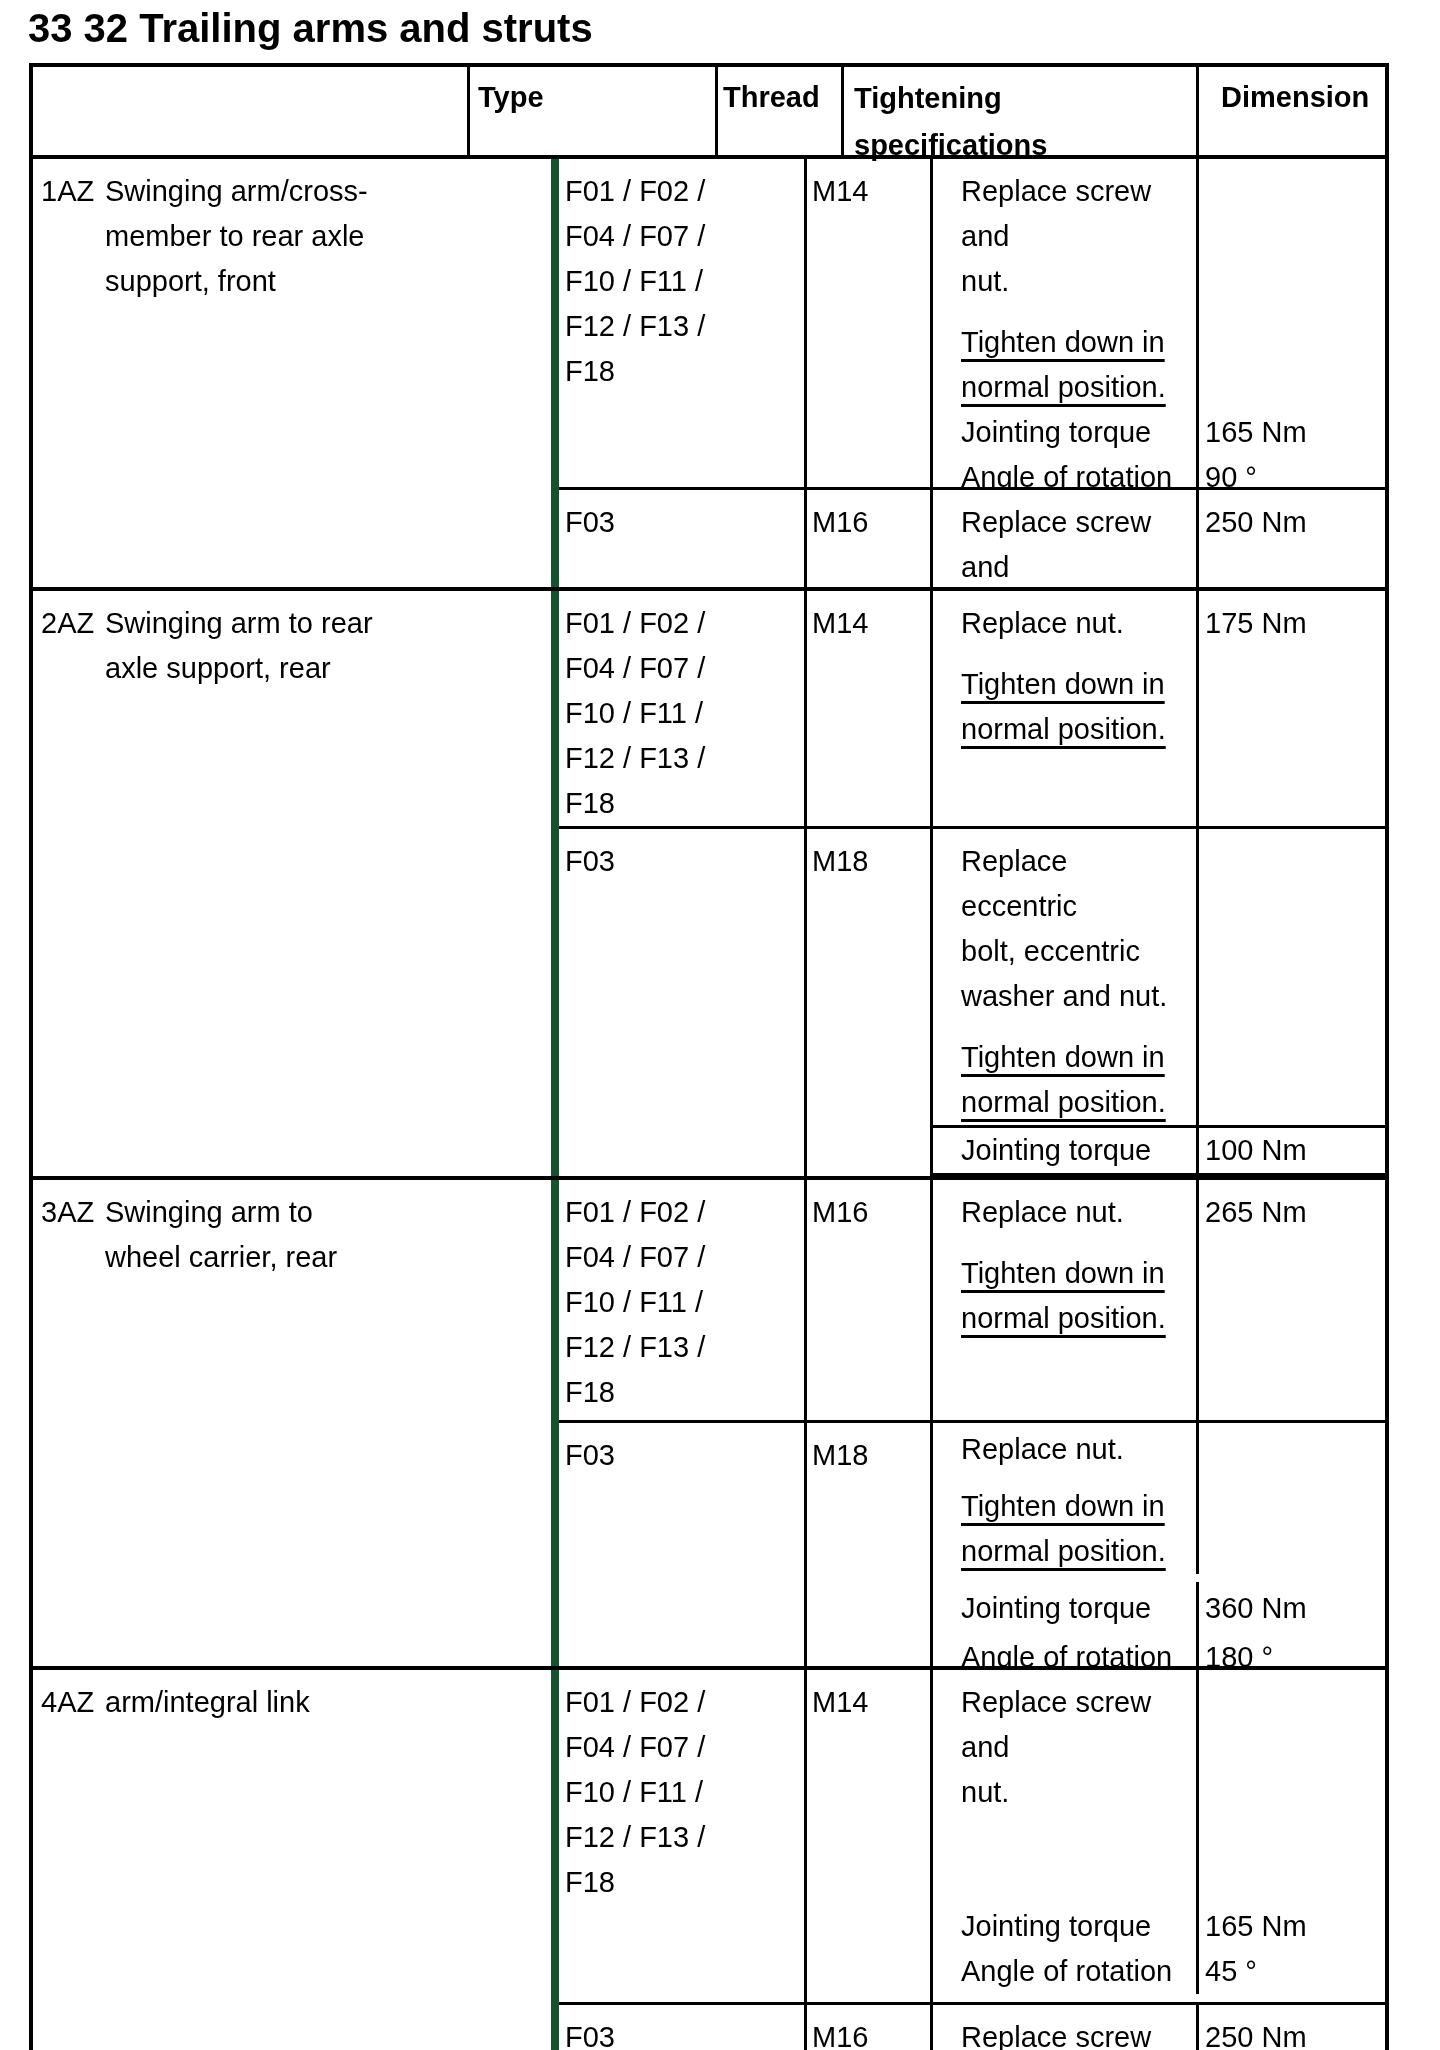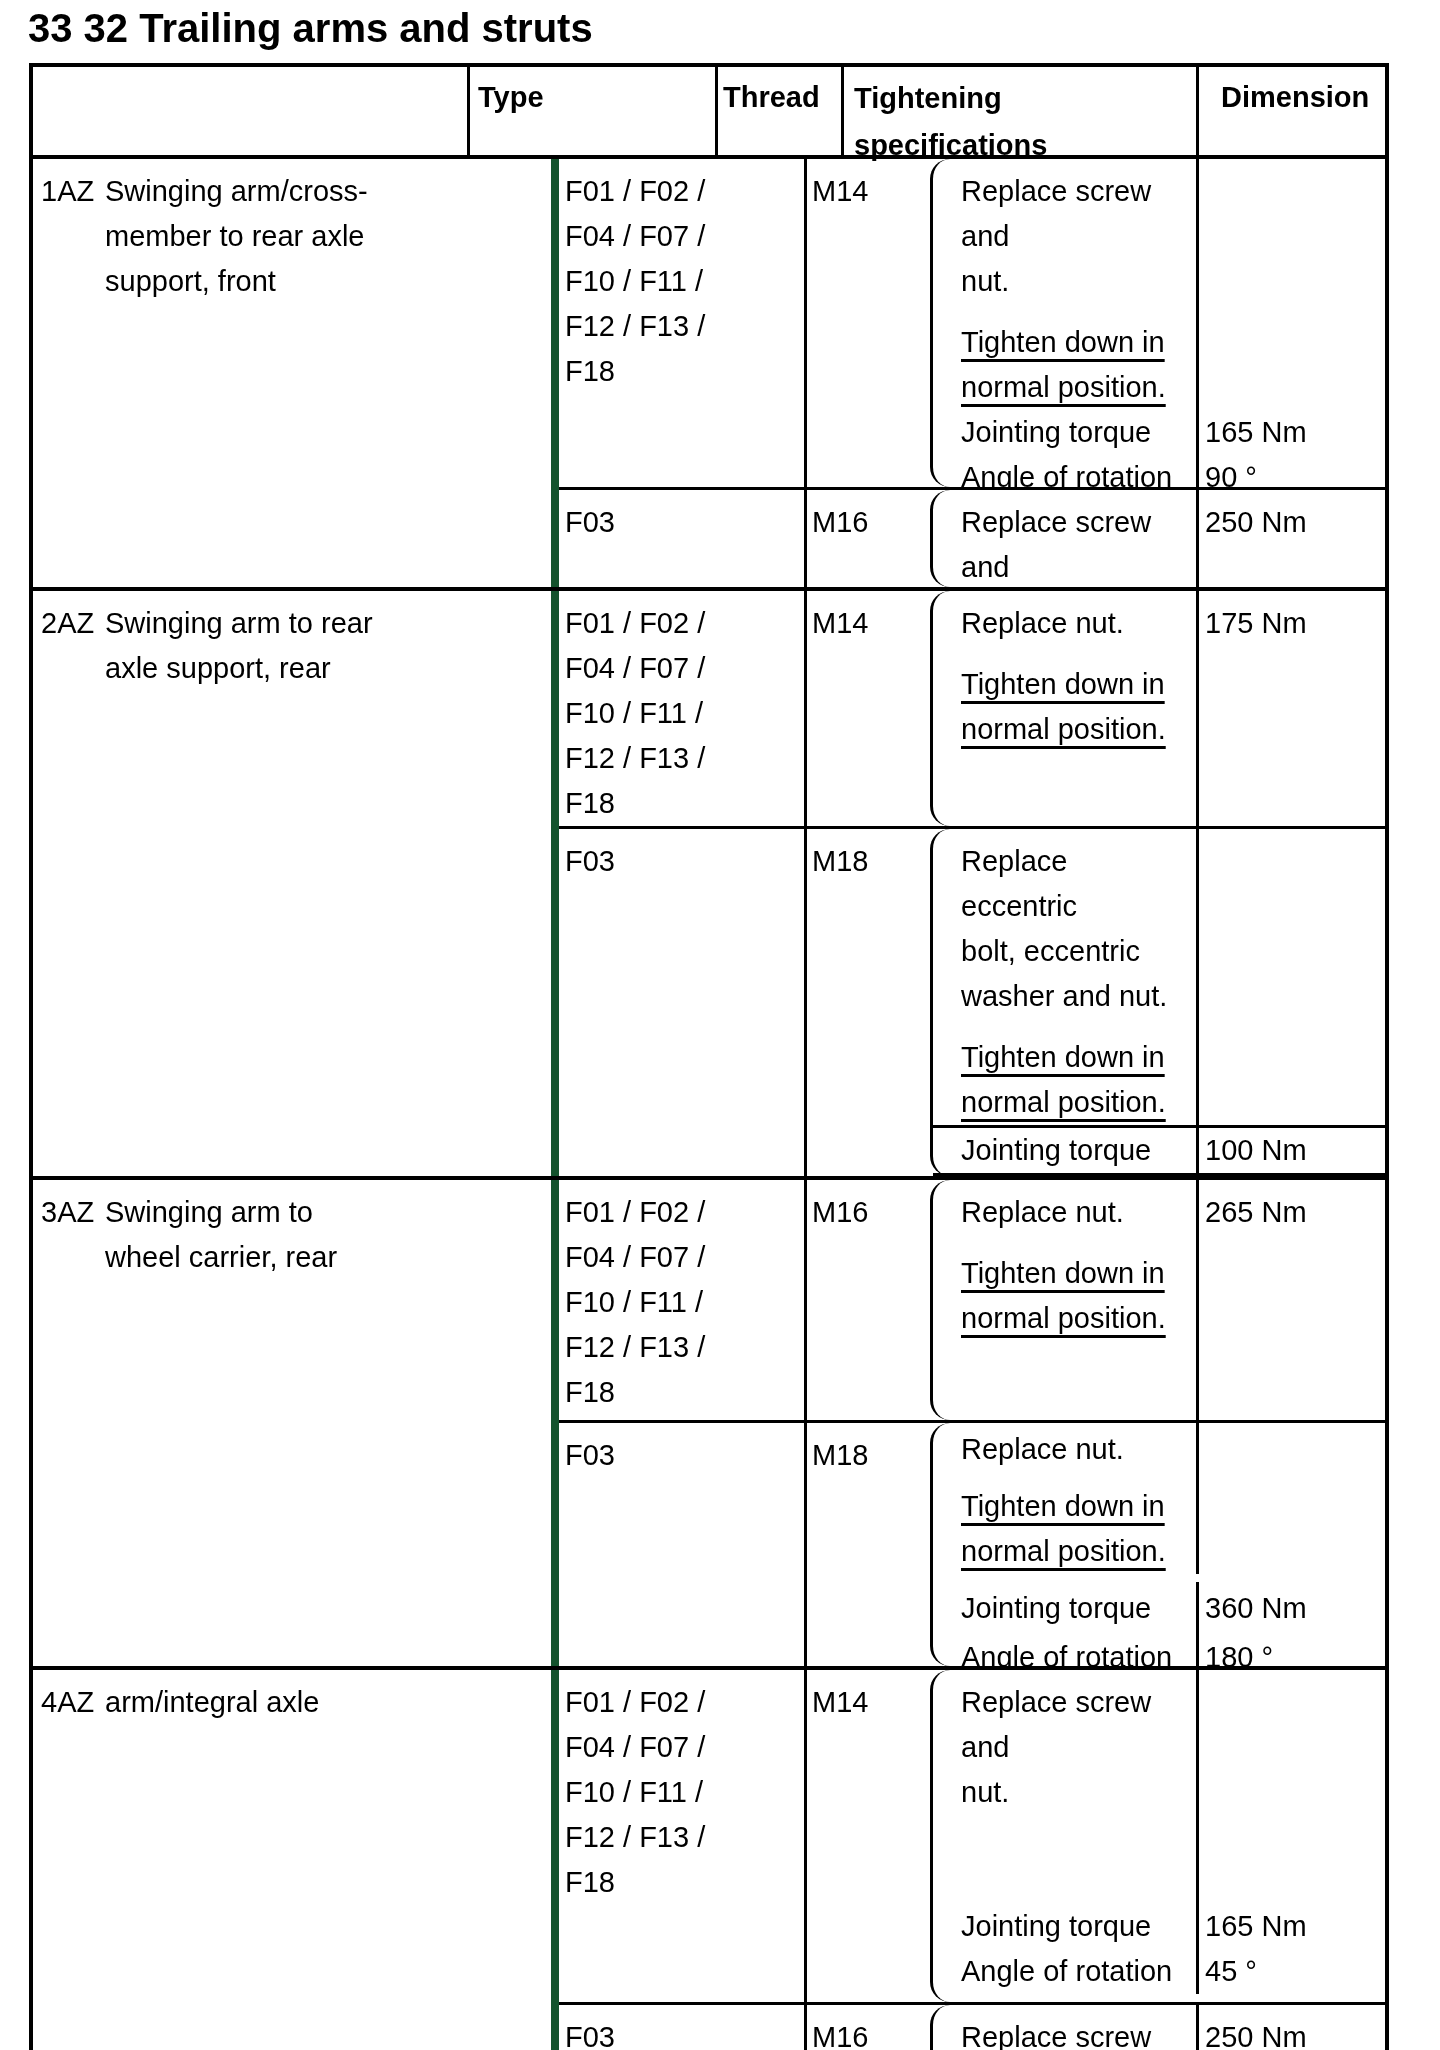--- a/index.html
+++ b/index.html
@@ -27,21 +27,21 @@
   
   .group{display:flex;border-top:4px solid #000;}
   .label-cell{width:518px;box-sizing:border-box;display:flex;padding:10px 0 0 8px;}
   .row-id{width:64px;flex:none;}
   .row-label{flex:1;}
   .subrows{flex:1;border-left:8px solid #14532d;}
   .subrow{display:flex;box-sizing:border-box;overflow:hidden;}
   .subrow + .subrow{border-top:3px solid #000;}
   .type-cell{width:245px;flex:none;box-sizing:border-box;padding:10px 4px 0 6px;}
   .thread-cell{width:126px;flex:none;box-sizing:border-box;border-left:3px solid #000;padding:10px 4px 0 5px;}
-  .right-stack{flex:1;border-left:3px solid #000;display:flex;flex-direction:column;border-radius:20px;}
+  .right-stack{flex:1;border-left:3px solid #000;display:flex;flex-direction:column;}
   .split{display:flex;box-sizing:border-box;}
   .split.grow{flex:1;}
   .spec-cell{flex:1;box-sizing:border-box;padding:10px 8px 0 28px;}
   .dim-cell{width:189px;flex:none;box-sizing:border-box;border-left:3px solid #000;padding:10px 4px 0 6px;}
   .para{margin:0;}
   .para + .para{margin-top:16px;}
   .para.u .ln{text-decoration:underline;text-decoration-thickness:2.5px;text-underline-offset:7px;}
   .kvline .spec-cell{padding-top:0;}
   .kvline .dim-cell{padding-top:0;}
   .kv-bottom{margin-bottom:8px;}
@@ -263,21 +263,21 @@
           </div>
         </div>
       </div>
     </div>
   </div>
 
   <div class="group">
     <div class="label-cell">
       <div class="row-id">4AZ</div>
       <div class="row-label">
-        <div class="ln">arm/integral axle</div>
+        <div class="ln">arm/integral link</div>
       </div>
     </div>
     <div class="subrows">
       <div class="subrow" style="height:332px">
         <div class="type-cell">
           <div class="ln">F01 / F02 /</div>
           <div class="ln">F04 / F07 /</div>
           <div class="ln">F10 / F11 /</div>
           <div class="ln">F12 / F13 /</div>
           <div class="ln">F18</div>

